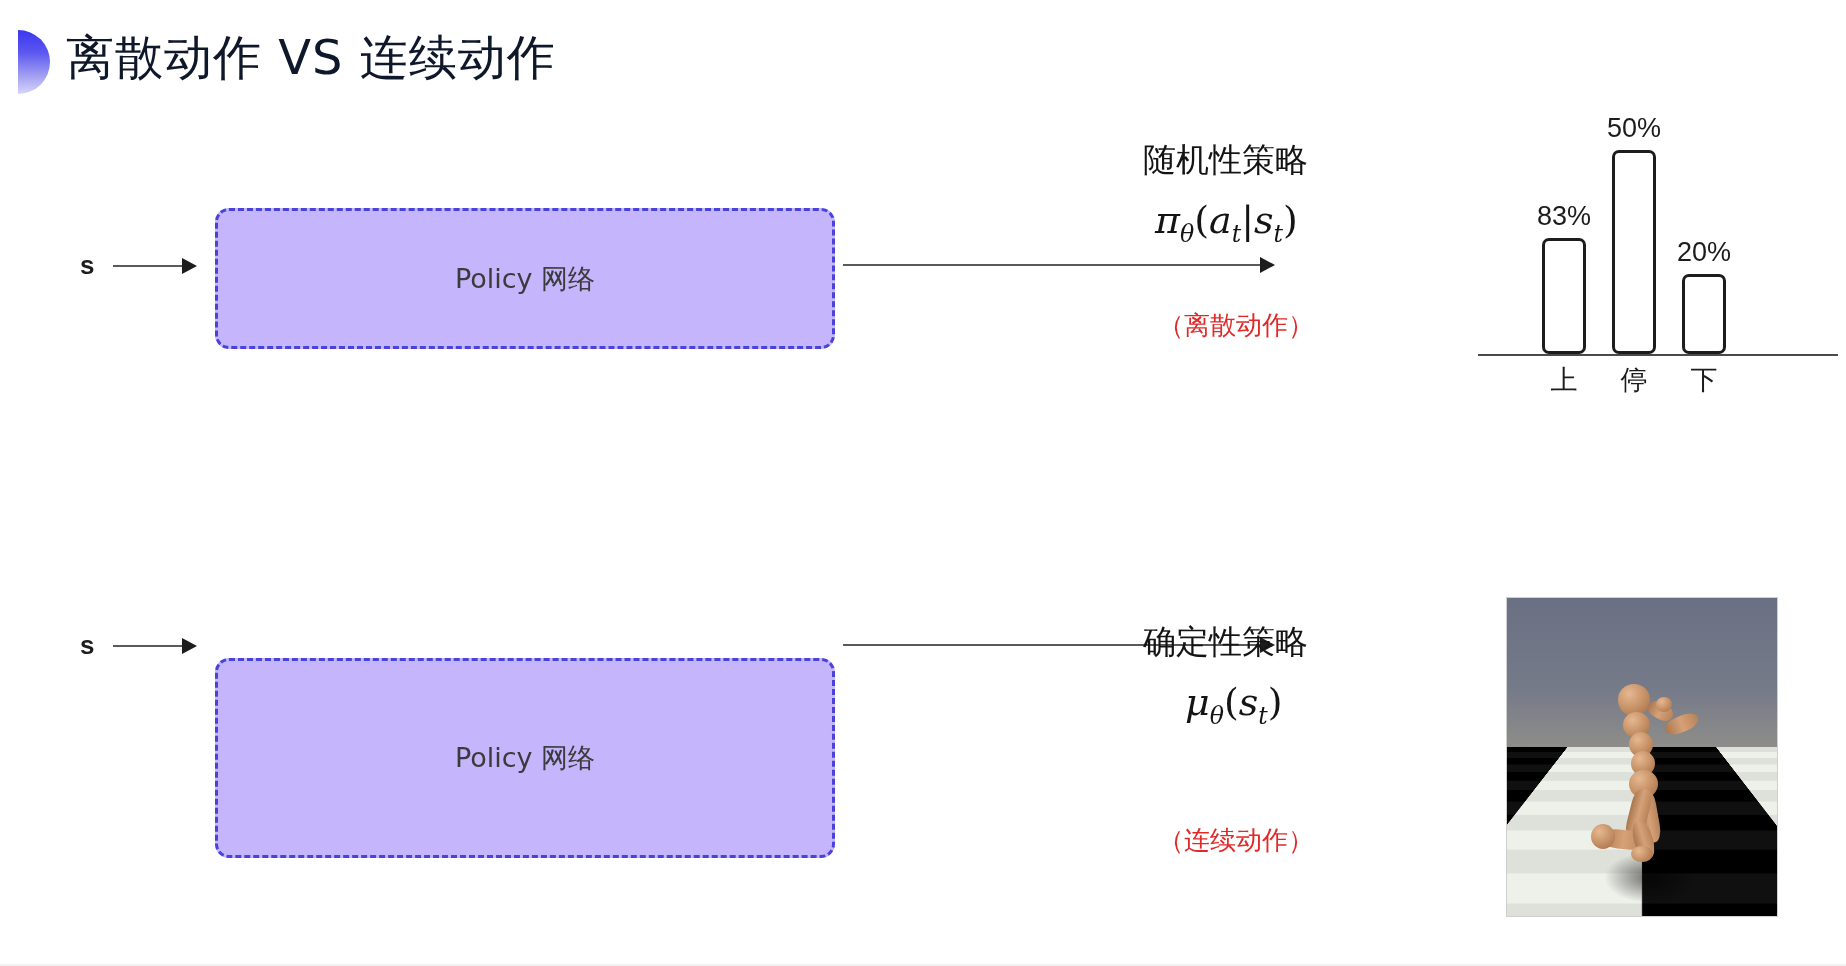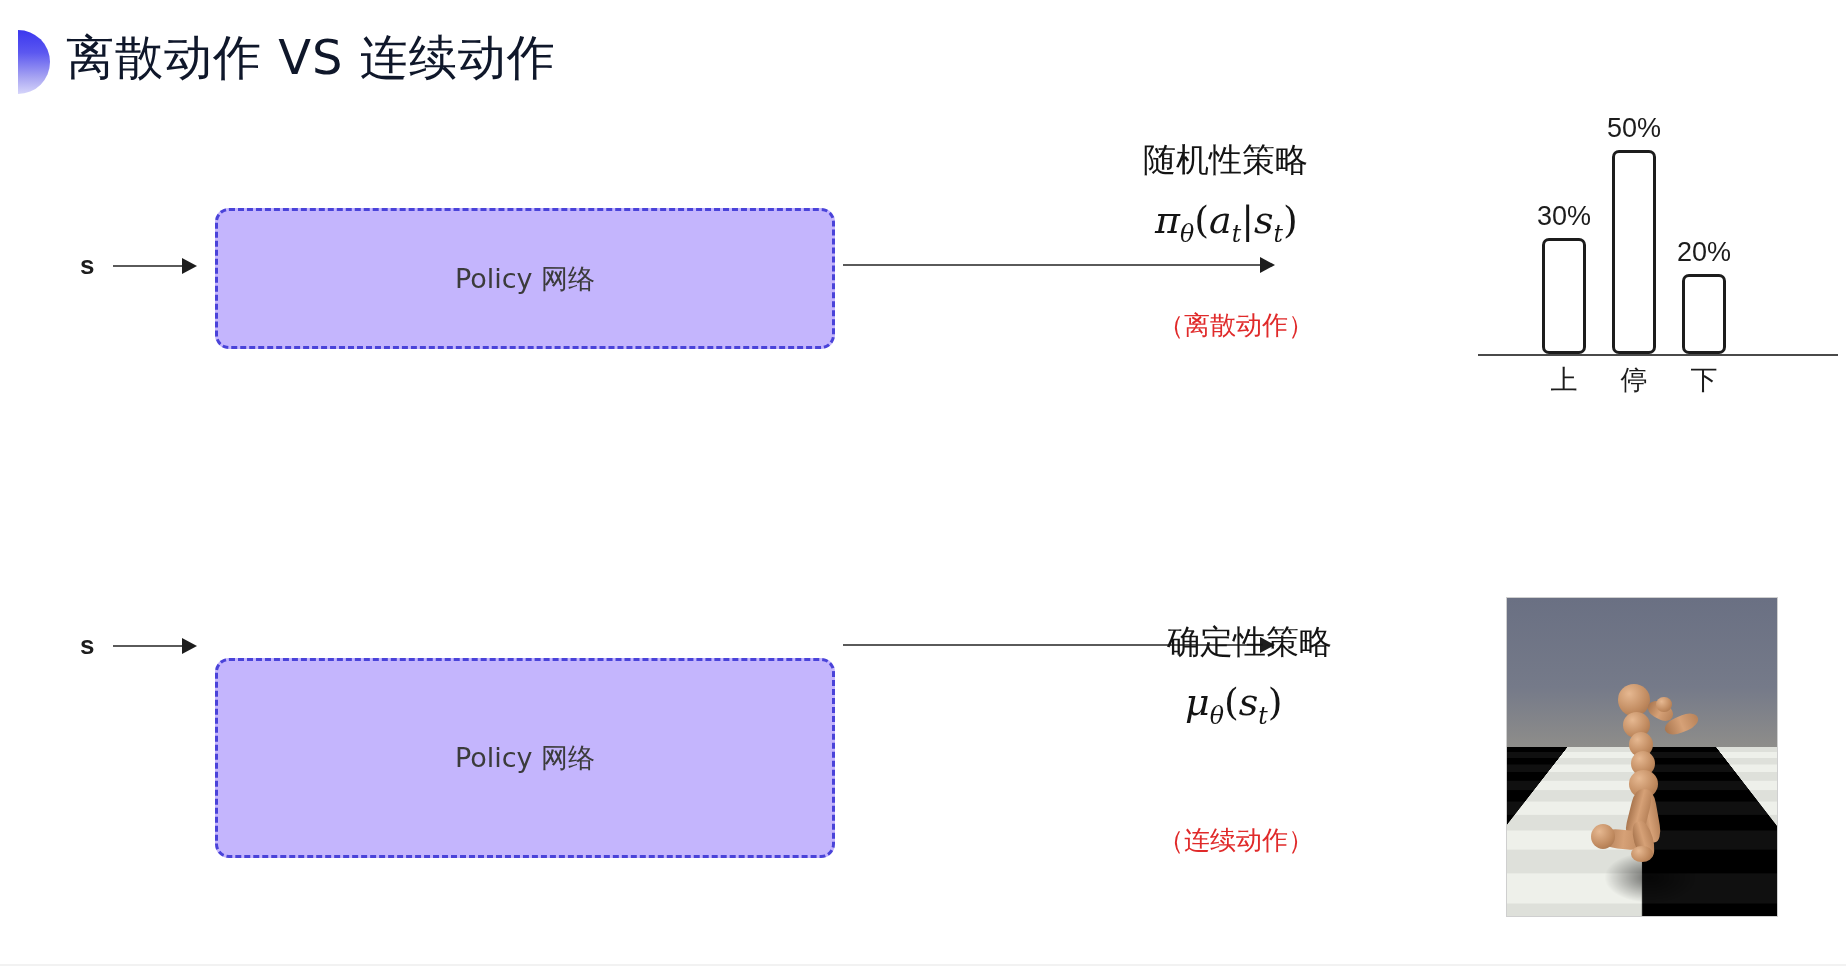--- a/index.html
+++ b/index.html
@@ -267,21 +267,21 @@
     <span>π</span><span class="sub">θ</span><span class="paren">(</span><span>a</span><span class="sub">t</span><span class="paren">|</span><span>s</span><span class="sub">t</span><span class="paren">)</span>
   </div>
 
   <div class="action-kind" style="left:1158px; top:308px;">（离散动作）</div>
 
   <div id="bar-chart">
     <div id="chart-axis"></div>
 
     <div class="bar-col" style="left:64px; height:116px;">
       <div class="bar-rect" style="height:116px;"></div>
-      <div class="bar-value" style="bottom:122px;">30%</div>
+      <div class="bar-value" style="bottom:122px;">83%</div>
       <div class="bar-cat">上</div>
     </div>
 
     <div class="bar-col" style="left:134px; height:260px;">
       <div class="bar-rect" style="height:204px;"></div>
       <div class="bar-value" style="bottom:210px;">50%</div>
       <div class="bar-cat">停</div>
     </div>
 
     <div class="bar-col" style="left:204px; height:80px;">
@@ -297,21 +297,21 @@
   <div class="state-label" style="left:80px; top:630px;">s</div>
 
   <div class="h-arrow" style="left:113px; top:645px; width:82px;"></div>
 
   <div class="policy-box" style="left:215px; top:657px; width:620px; height:200px; top:658px;">
     <div class="policy-box-label">Policy 网络</div>
   </div>
 
   <div class="h-arrow" style="left:843px; top:644px; width:430px;"></div>
 
-  <div class="policy-kind" style="left:1143px; top:620px;margin-left:24px;">确定性策略</div>
+  <div class="policy-kind" style="left:1143px; top:620px;">确定性策略</div>
 
   <div class="policy-formula" style="left:1185px; top:680px;">
     <span>μ</span><span class="sub">θ</span><span class="paren">(</span><span>s</span><span class="sub">t</span><span class="paren">)</span>
   </div>
 
   <div class="action-kind" style="left:1158px; top:823px;">（连续动作）</div>
 
   <div id="humanoid-sim">
     <div id="sim-sky"></div>
     <div id="sim-floor"></div>

